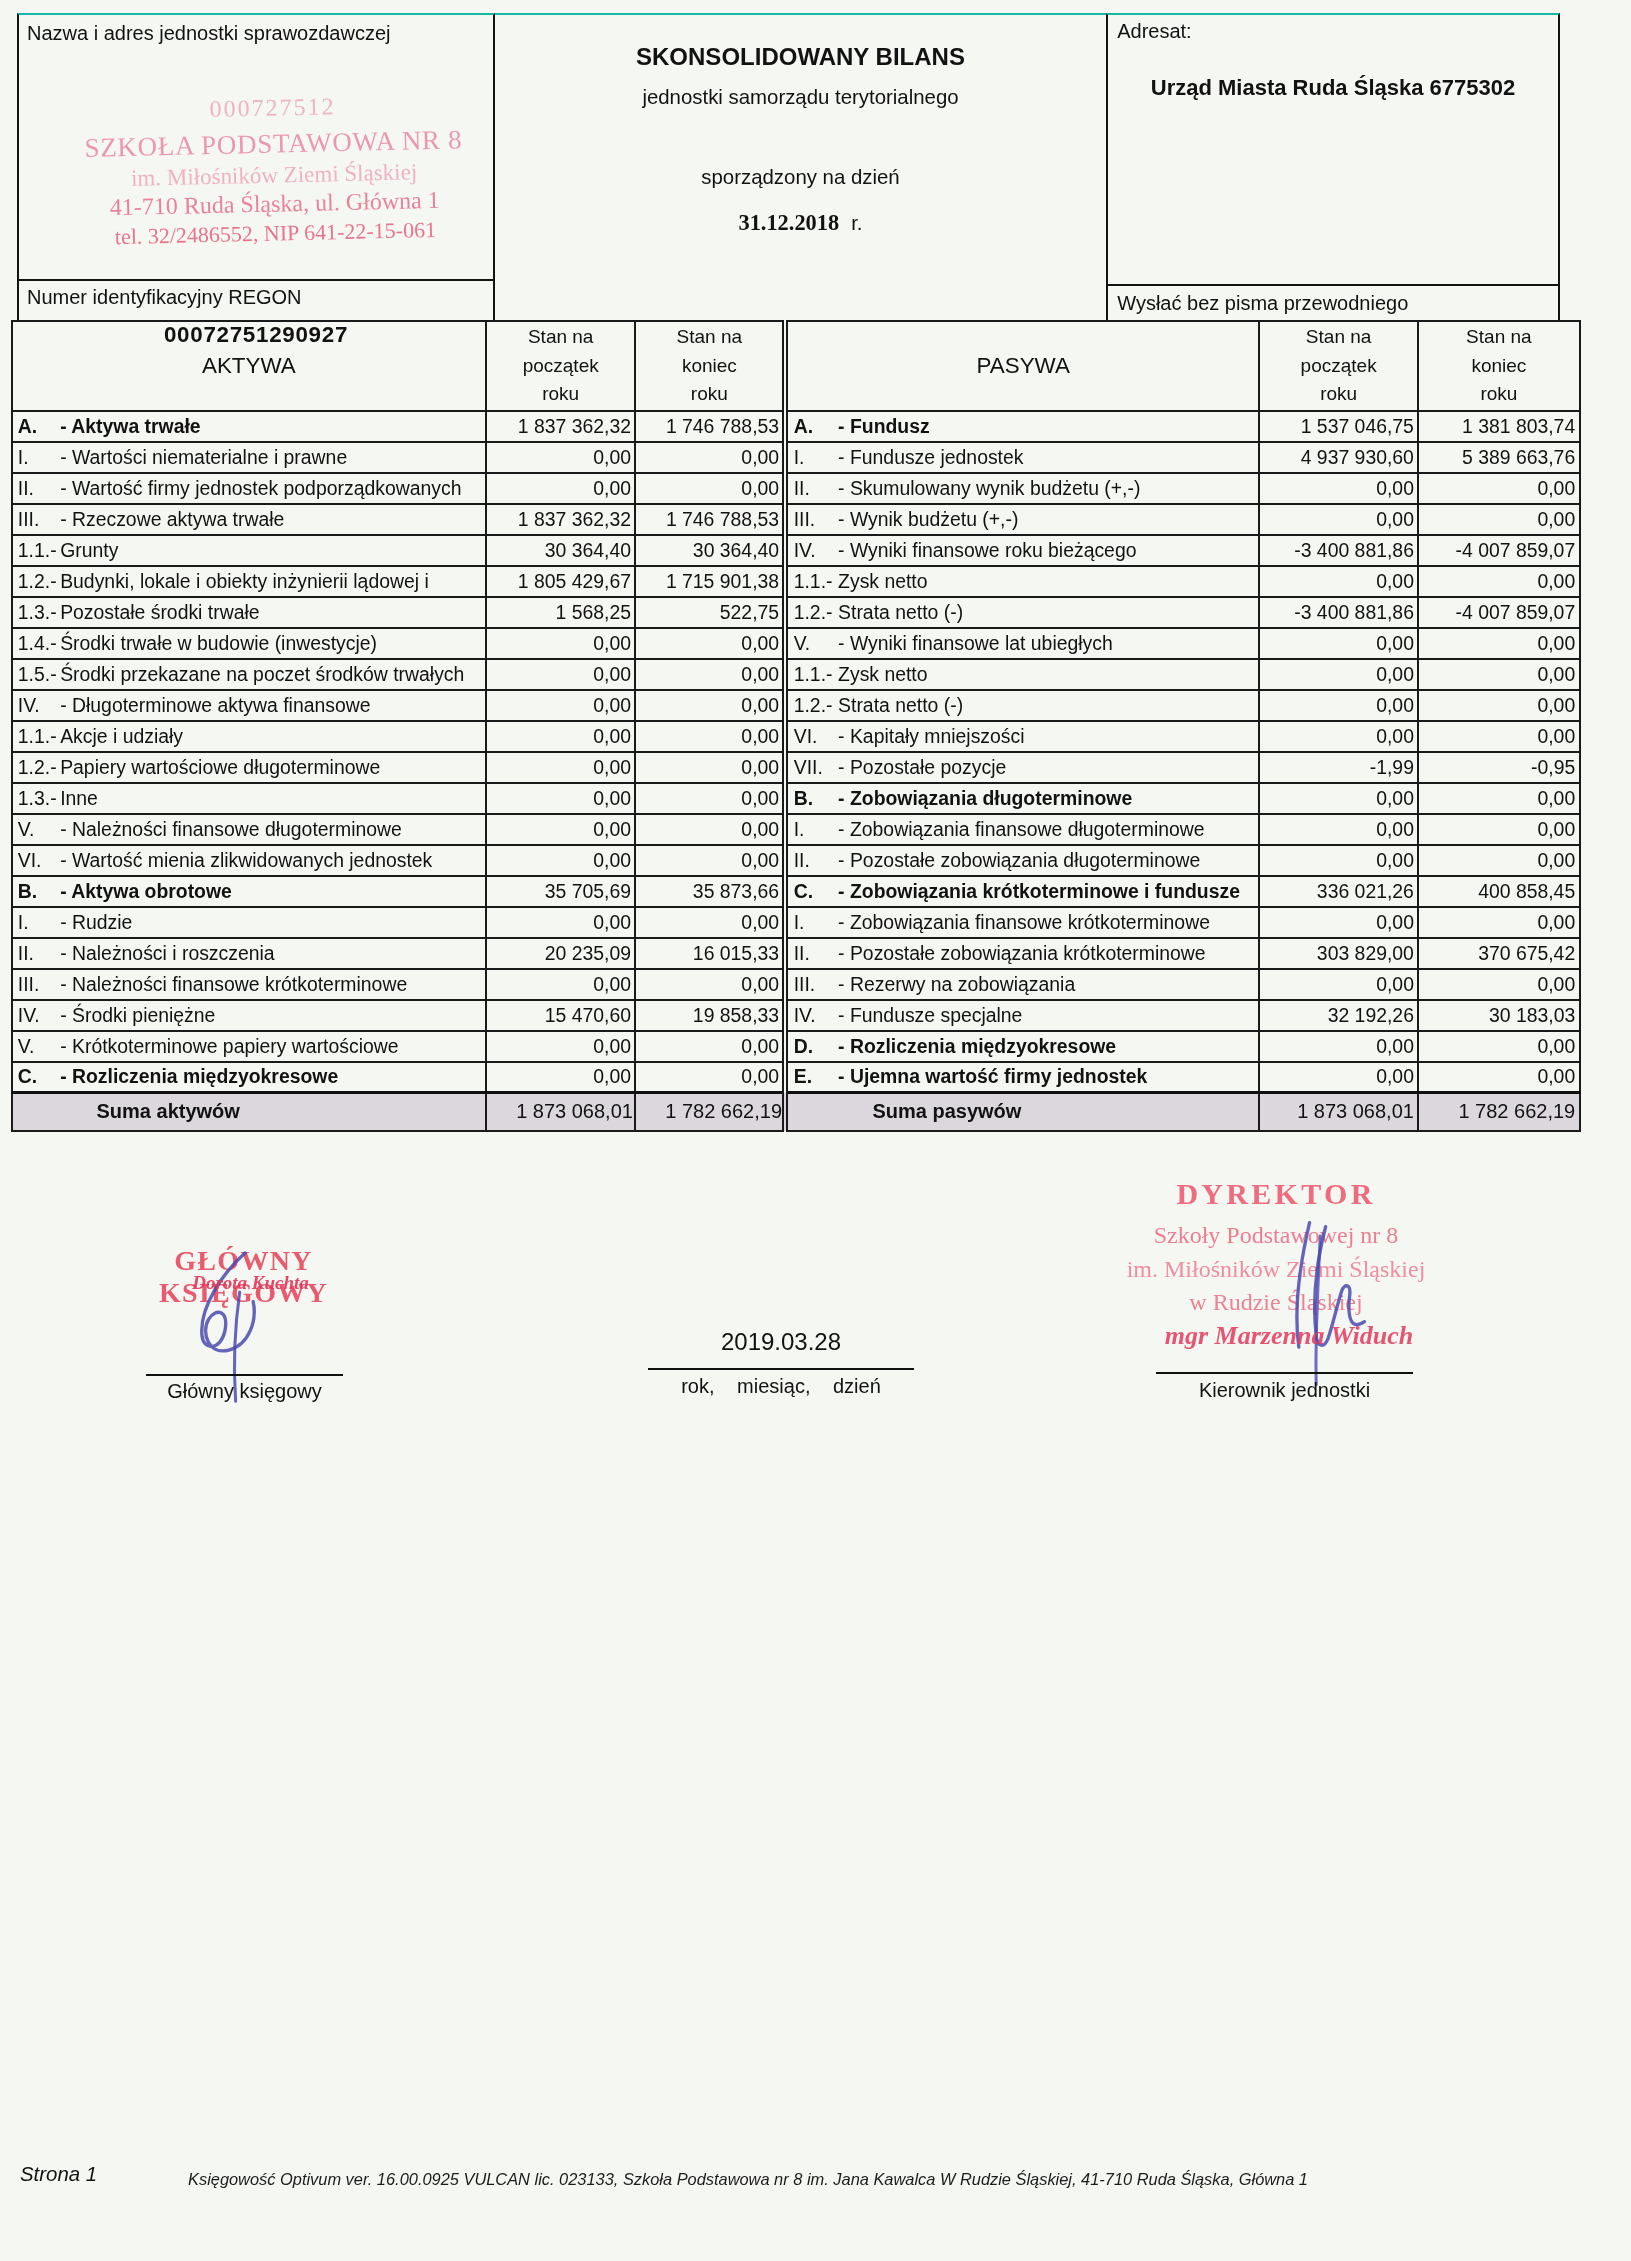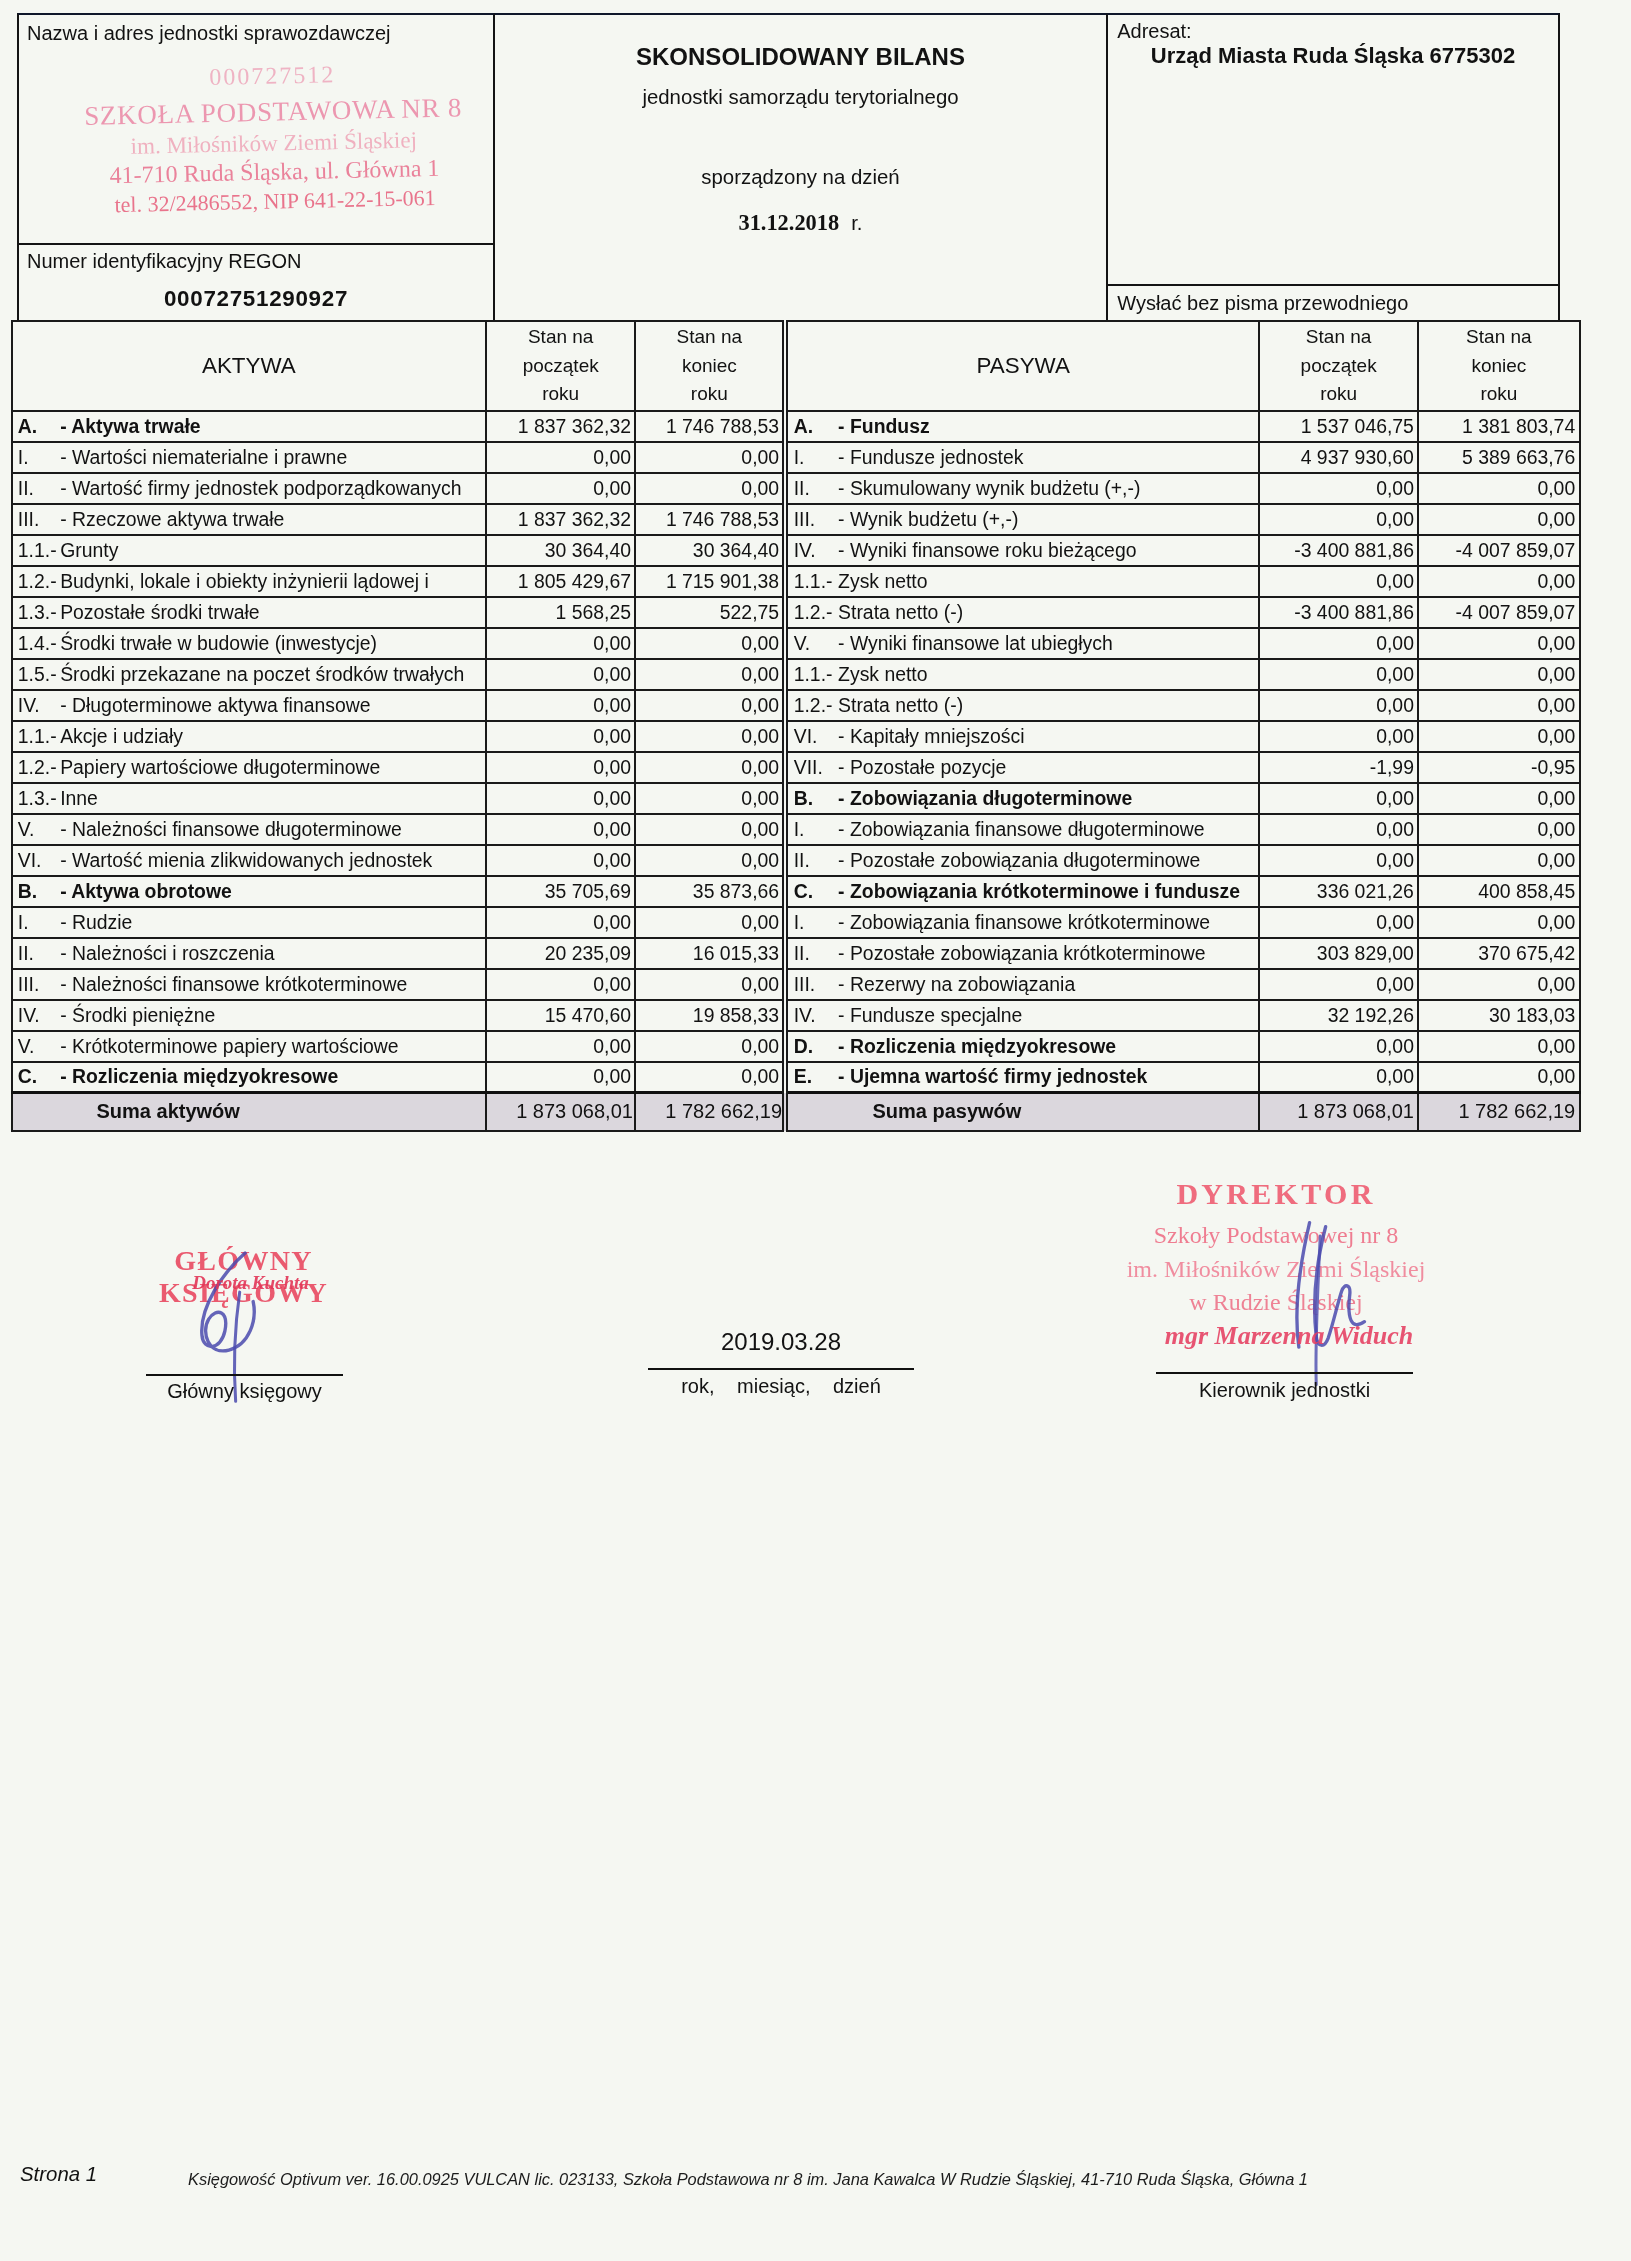--- a/index.html
+++ b/index.html
@@ -1,21 +1,21 @@
 <!DOCTYPE html>
 <html style="font-size:10.5px"><head>
 <meta charset="utf-8">
 <style>
   html,body{margin:0;padding:0;background:#e9eae6;}
   .page{position:relative;width:1632px;height:2261px;background:#f5f7f2;
         font-family:"Liberation Sans",sans-serif;color:#121212;overflow:hidden;}
 
   
   .hdr{position:absolute;left:17px;top:13px;width:1543px;height:307px;display:flex;}
-  .hbox{box-sizing:border-box;border-top:2px solid #0f172a;}
+  .hbox{box-sizing:border-box;border-top:2px solid #14b8a6;gap:32px;}
   .box-left{width:478px;border-left:2px solid #141414;border-right:2px solid #141414;
             display:flex;flex-direction:column;}
   .box-mid{flex:1;text-align:center;}
   .box-right{width:454px;border-left:2px solid #141414;border-right:2px solid #141414;
              display:flex;flex-direction:column;}
   .unit-label{font-size:20px;padding:6.6px 8px 0;text-align:left;}
   .stamp{flex:1;text-align:center;padding-left:36px;margin-top:17px;
          transform:rotate(-1.3deg);font-family:"Liberation Serif",serif;line-height:1.18;}
   .stamp .s0{color:rgba(233,112,150,.5);font-size:24px;letter-spacing:2px;}
   .stamp .s1{color:rgba(231,92,136,.62);font-size:27px;letter-spacing:0.7px;margin-top:6.6px;}

